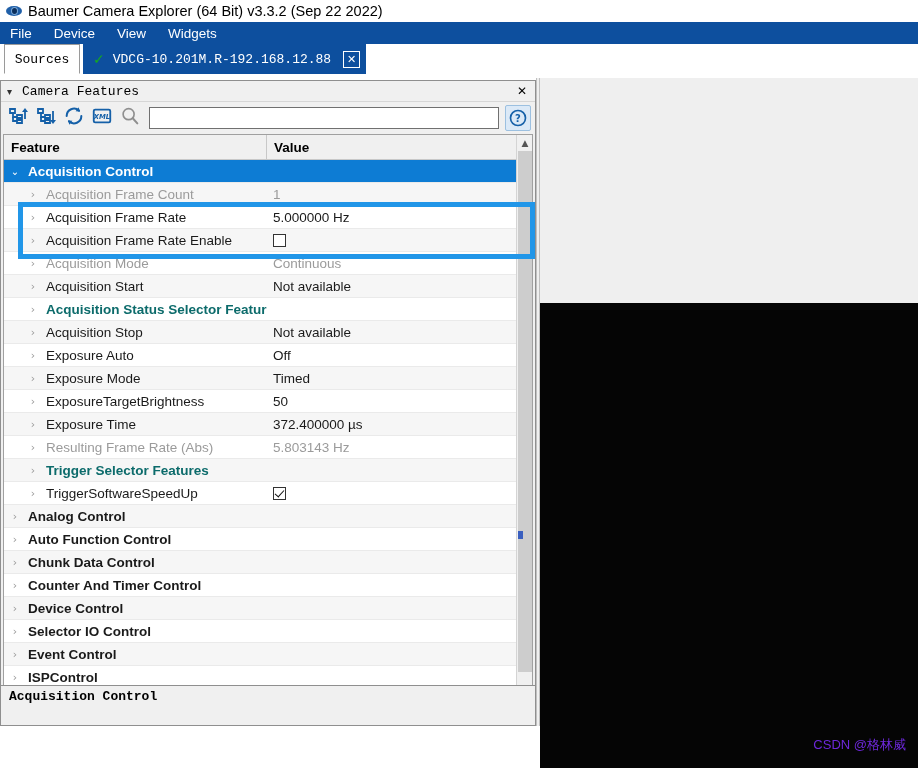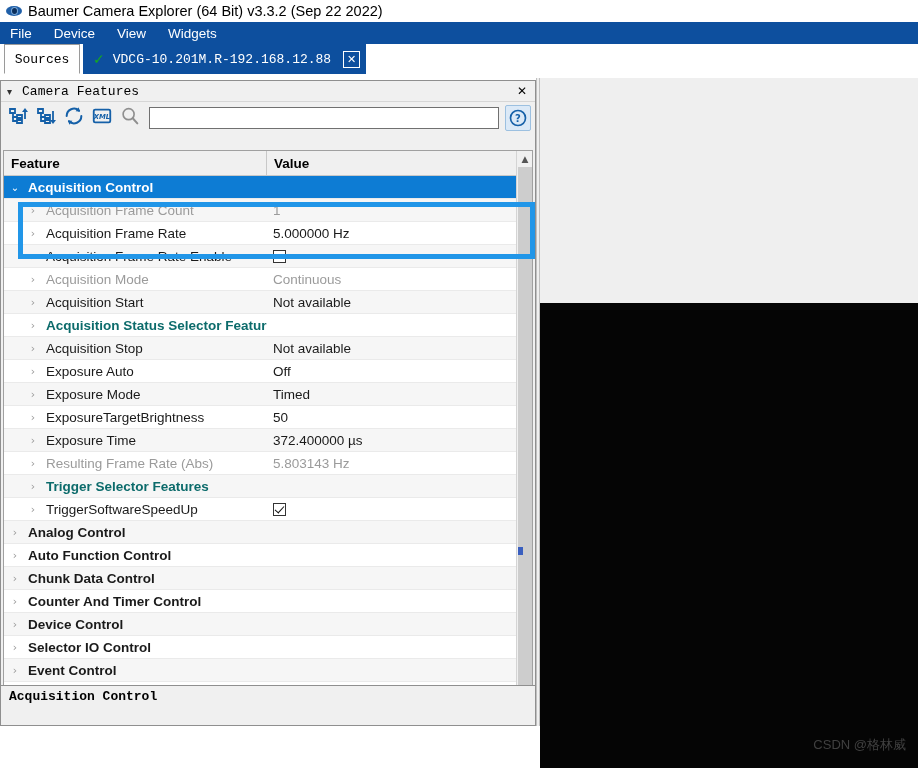--- a/index.html
+++ b/index.html
@@ -174,21 +174,21 @@
     border: 1px solid #9cc0e0;
     border-radius: 2px;
     display: flex; align-items: center; justify-content: center;
     cursor: pointer; flex: none;
     margin-left: 2px;
   }
 
   
   #tree-wrap {
     position: relative;
-    margin: 16px 2px;
+    margin: 0 2px;
     height: 572px;
     background: #ffffff;
     border: 1px solid #a0a0a0;
     overflow: hidden;
   }
   #tree-header {
     display: flex; height: 25px;
     background: #f0f0f0;
     border-bottom: 1px solid #c8c8c8;
     width: 521px;
@@ -346,21 +346,21 @@
     position: absolute; left: 18px; top: 202px;
     width: 517px; height: 57px;
     border: 5px solid #2196e8;
     pointer-events: none;
     z-index: 40;
   }
 
   
   #watermark {
     position: absolute; right: 12px; bottom: 14px;
-    color: #404040;
+    color: #6d28d9;
     font-size: 13px;
     font-family: "Liberation Sans", sans-serif;
     z-index: 30;
     white-space: nowrap;
   }
 </style>
 </head>
 <body>
 
 <div id="app">

